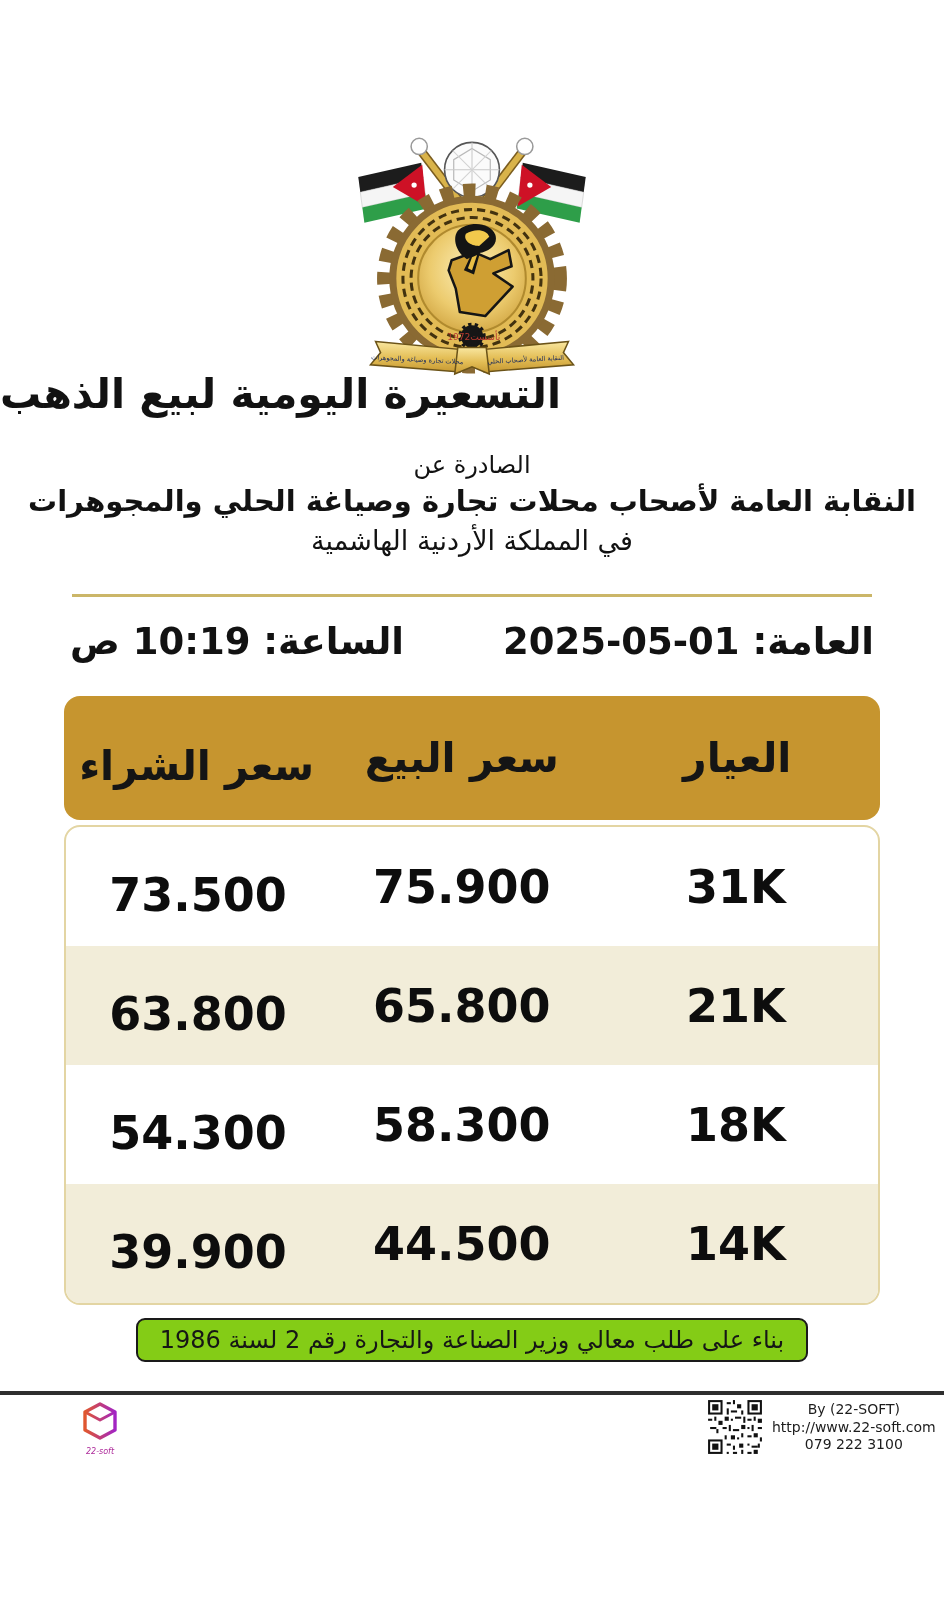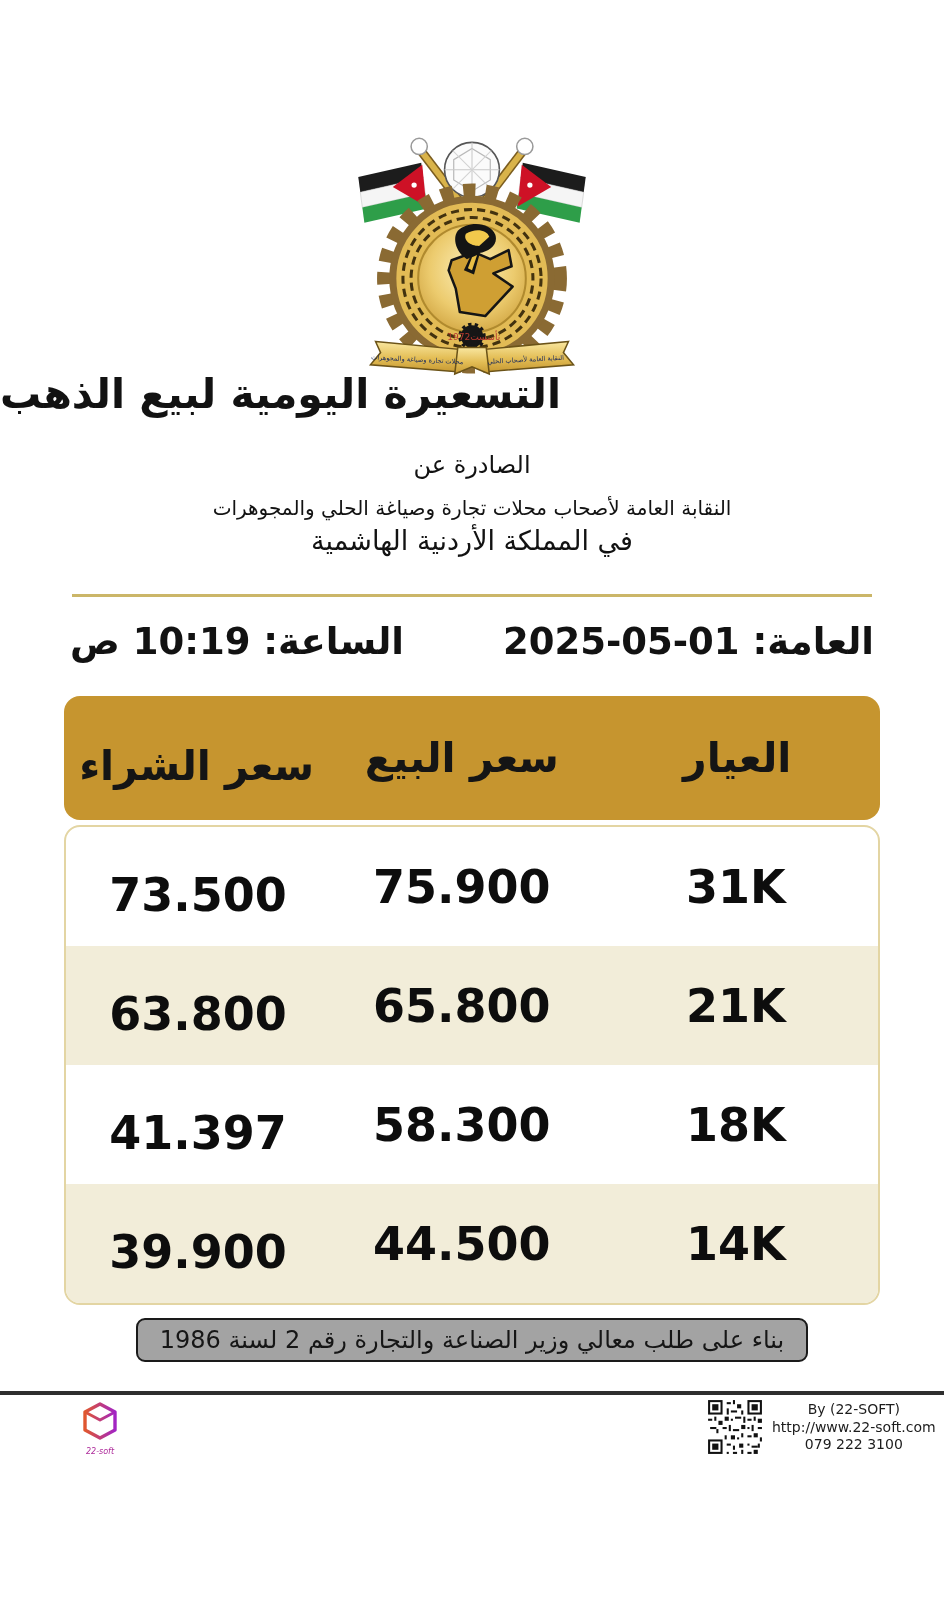--- a/index.html
+++ b/index.html
@@ -8,22 +8,22 @@
     background:#ffffff; overflow:hidden;
     font-family:"DejaVu Sans", sans-serif; color:#121212;
   }
   
   .emblem { position:absolute; top:116px; left:50%; transform:translateX(-50%); }
   
   .title { position:absolute; top:370px; left:0; width:100%; text-align:left;
            font-size:41px; font-weight:700; direction:rtl; }
   .issued { position:absolute; top:451px; left:0; width:100%; text-align:center;
             font-size:24px; direction:rtl; }
-  .issuer { position:absolute; top:496px; left:0; width:100%; text-align:center;
-            font-size:20px; direction:rtl; }
+  .issuer { position:absolute; top:484px; left:0; width:100%; text-align:center;
+            font-size:29px; direction:rtl;font-weight:bold; }
   .country { position:absolute; top:525px; left:0; width:100%; text-align:center;
              font-size:27px; direction:rtl; }
   .gold-line { position:absolute; top:594px; left:72px; width:800px; height:3px;
                background:#CBB668; }
   
   .datetime { position:absolute; top:610px; left:70px; width:804px; height:62px;
               display:flex; justify-content:space-between; align-items:center;
               direction:rtl; font-size:37px; font-weight:700; }
   .dt-group { white-space:nowrap; }
   
@@ -37,21 +37,21 @@
           font-size:46px; font-weight:700; color:#0d0d0d; }
   .trow.alt { background:#F2EDD9; }
   .cell { display:flex; justify-content:center; align-items:center; }
   .cell.karat { width:35%; }
   .cell.sell  { width:32.5%; }
   .cell.buy   { width:32.5%;margin-top:16px; }
   
   .note-wrap { position:absolute; top:1318px; left:0; width:100%; text-align:center; }
   .note-box { display:inline-block; direction:rtl; font-size:24px; color:#161616;
               border:2px solid #1a1a1a; border-radius:9px; padding:6px 22px;
-              background:#a3a3a3; }
+              background:#84cc16; }
   
   .footer-line { position:absolute; top:1391px; left:0; width:944px; height:4px;
                  background:#2e2e2e; }
   .cube-logo { position:absolute; top:1402px; left:80px; width:40px; text-align:center; }
   .cube-brand { font-size:8px; color:#AE2C9B; margin-top:1px;font-style:italic; }
   .qr { position:absolute; top:1398px; left:706px; }
   .footer-text { position:absolute; top:1401px; left:772px; direction:ltr;
                  font-size:14px; line-height:1.25; color:#1c1c1c; text-align:center; }
 </style>
 </head>
@@ -175,21 +175,21 @@
         <div class="cell buy">73.500</div>
       </div>
       <div class="trow alt">
         <div class="cell karat">21K</div>
         <div class="cell sell">65.800</div>
         <div class="cell buy">63.800</div>
       </div>
       <div class="trow">
         <div class="cell karat">18K</div>
         <div class="cell sell">58.300</div>
-        <div class="cell buy">41.397</div>
+        <div class="cell buy">54.300</div>
       </div>
       <div class="trow alt">
         <div class="cell karat">14K</div>
         <div class="cell sell">44.500</div>
         <div class="cell buy">39.900</div>
       </div>
     </div>
   </div>
 
   <div class="note-wrap">

